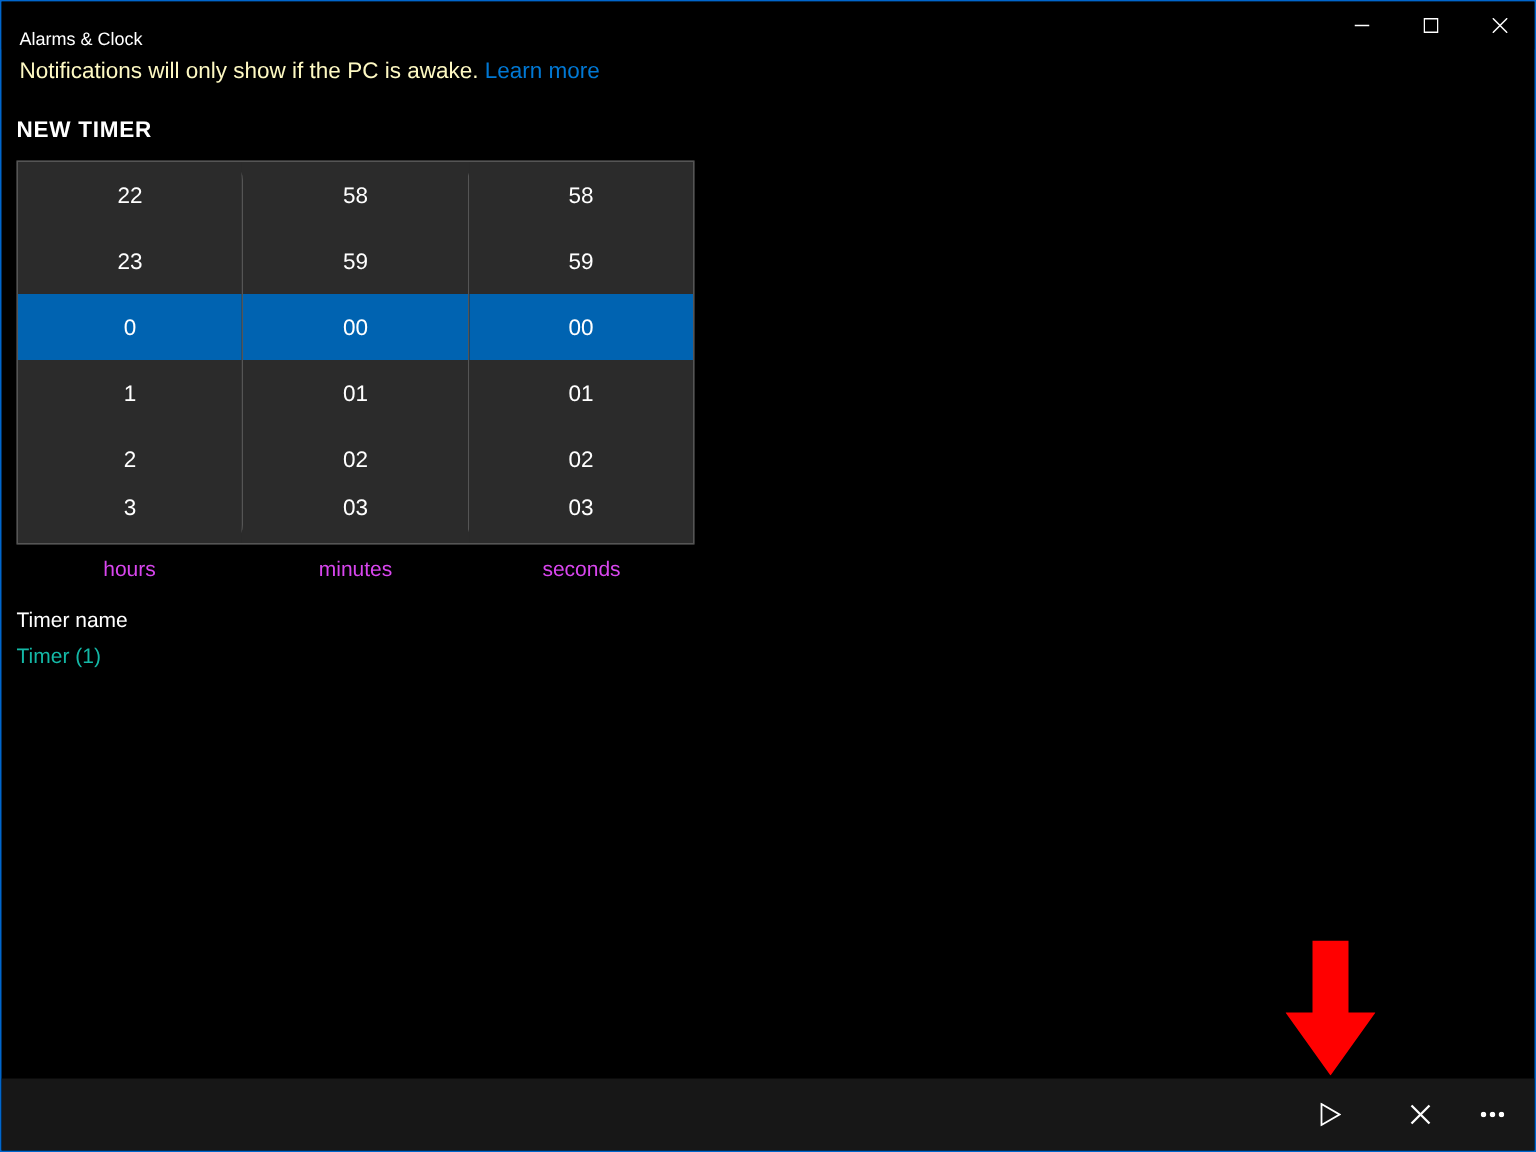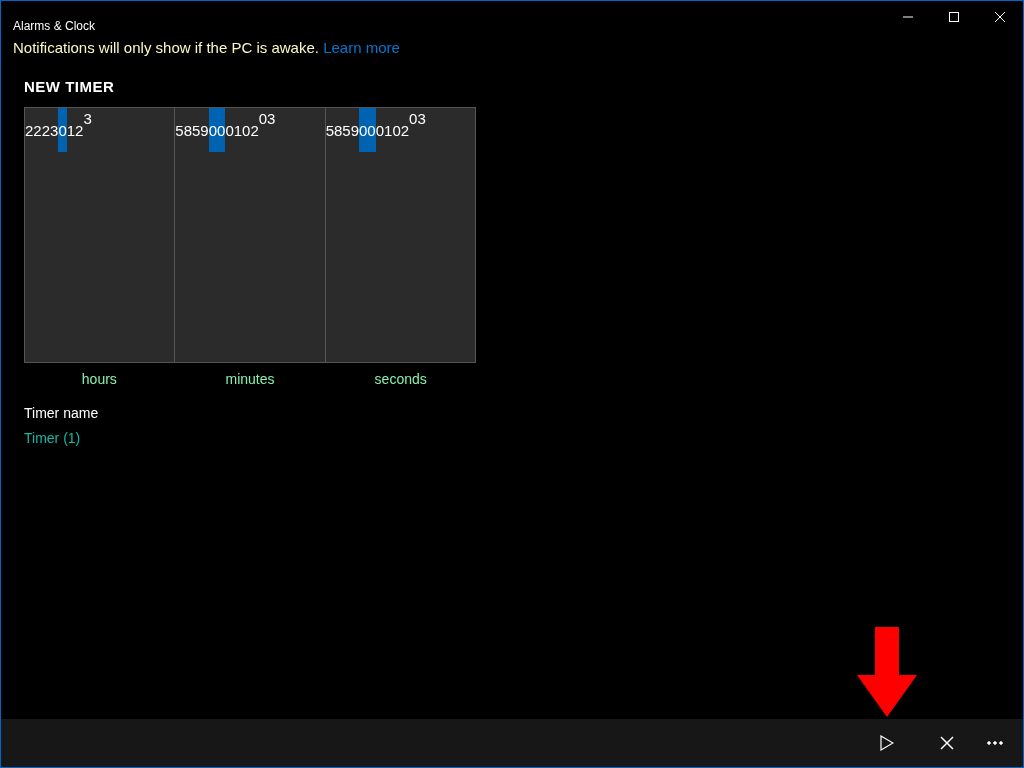--- a/index.html
+++ b/index.html
@@ -38,41 +38,43 @@
     color: #fff;
   }
   .titlebar-btn svg { stroke: #fff; fill: none; }
   .notification-bar {
     padding: 6px 12px 10px 12px;
     font-size: 15px;
   }
   .notification-text { color: #fef9c3; }
   .notification-link { color: #0078d4; cursor: pointer; }
   .content {
-    padding: 12px 23px;
+    padding: 12px 10px;
   }
   .section-title {
     font-size: 15px;
     font-weight: 700;
     letter-spacing: 0.5px;
     margin-bottom: 12px;
   }
   .picker {
     display: flex;
     width: 452px;
     height: 256px;
     border: 1px solid #555;
     background: #2b2b2b;
     overflow: hidden;
   }
   .picker-col {
     flex: 1;
     display: flex;
+    flex-direction: column;
     border-right: 1px solid #555;
     position: relative;
+    border-radius: 12px;
   }
   .picker-col:last-child { border-right: none; }
   .picker-item {
     height: 44px;
     display: flex;
     align-items: center;
     justify-content: center;
     font-size: 15px;
     color: #fff;
     background: #2b2b2b;
@@ -88,21 +90,21 @@
   }
   .picker-labels {
     display: flex;
     width: 452px;
     margin-top: 8px;
   }
   .picker-label {
     flex: 1;
     text-align: center;
     font-size: 14px;
-    color: #86efac;
+    color: #d946ef;
   }
   .field-group {
     margin-top: 18px;
   }
   .field-label {
     font-size: 14px;
     color: #fff;
     margin-bottom: 8px;
   }
   .field-input {

